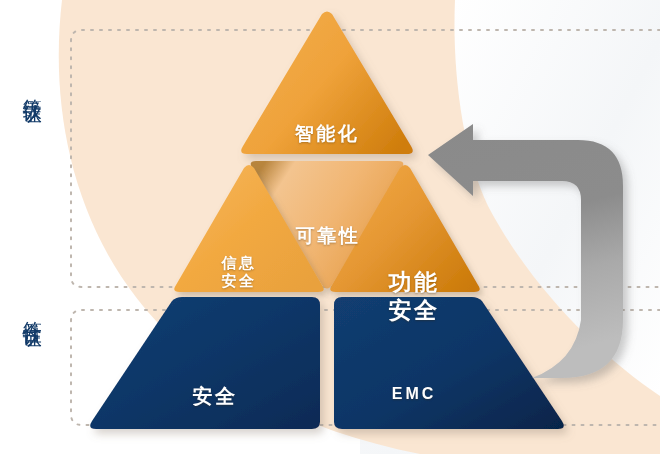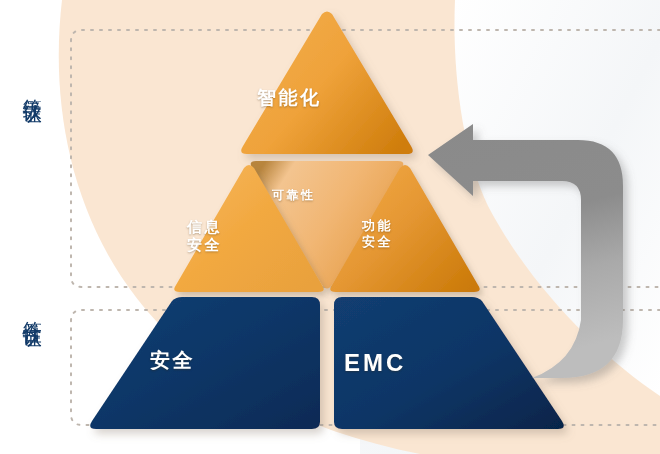--- a/index.html
+++ b/index.html
@@ -32,32 +32,34 @@
     font-weight:400;
     white-space:nowrap;
   }
   #label-grade { left:22px; top:84px; }
   #label-compliance { left:22px; top:306px; }
 
   .shape-label {
     position:absolute;
     color:#ffffff;
     font-weight:bold;
+    text-align:center;
     white-space:pre-line;
     line-height:1.22;
     letter-spacing:2.5px;
     text-shadow:0 1px 2px rgba(60,40,10,0.35);
     pointer-events:none;
+    margin-top:36px;
   }
   .lbl-top    { left:257px; top:86px;  width:140px; font-size:19px; }
-  .lbl-mid    { left:272px; top:188px; width:112px; font-size:12px; }
+  .lbl-mid    { left:272px; top:188px; width:112px; font-size:19px; }
   .lbl-left   { left:187px; top:218px; width:104px; font-size:15px; }
-  .lbl-right  { left:362px; top:218px; width:104px; font-size:13px; }
+  .lbl-right  { left:362px; top:232px; width:104px; font-size:23px; }
   .lbl-bl     { left:150px; top:348px; width:130px; font-size:20px; }
-  .lbl-br     { left:344px; top:348px; width:140px; font-size:24px;
+  .lbl-br     { left:344px; top:348px; width:140px; font-size:16px;
                 letter-spacing:3px; font-family:"Liberation Sans","DejaVu Sans",sans-serif; }
 </style>
 </head>
 <body>
 
 <div id="stage">
 
   <svg id="bg-svg" viewBox="0 0 660 454">
     <defs>
       <linearGradient id="gWhiteR" x1="0" y1="0" x2="1" y2="1">

